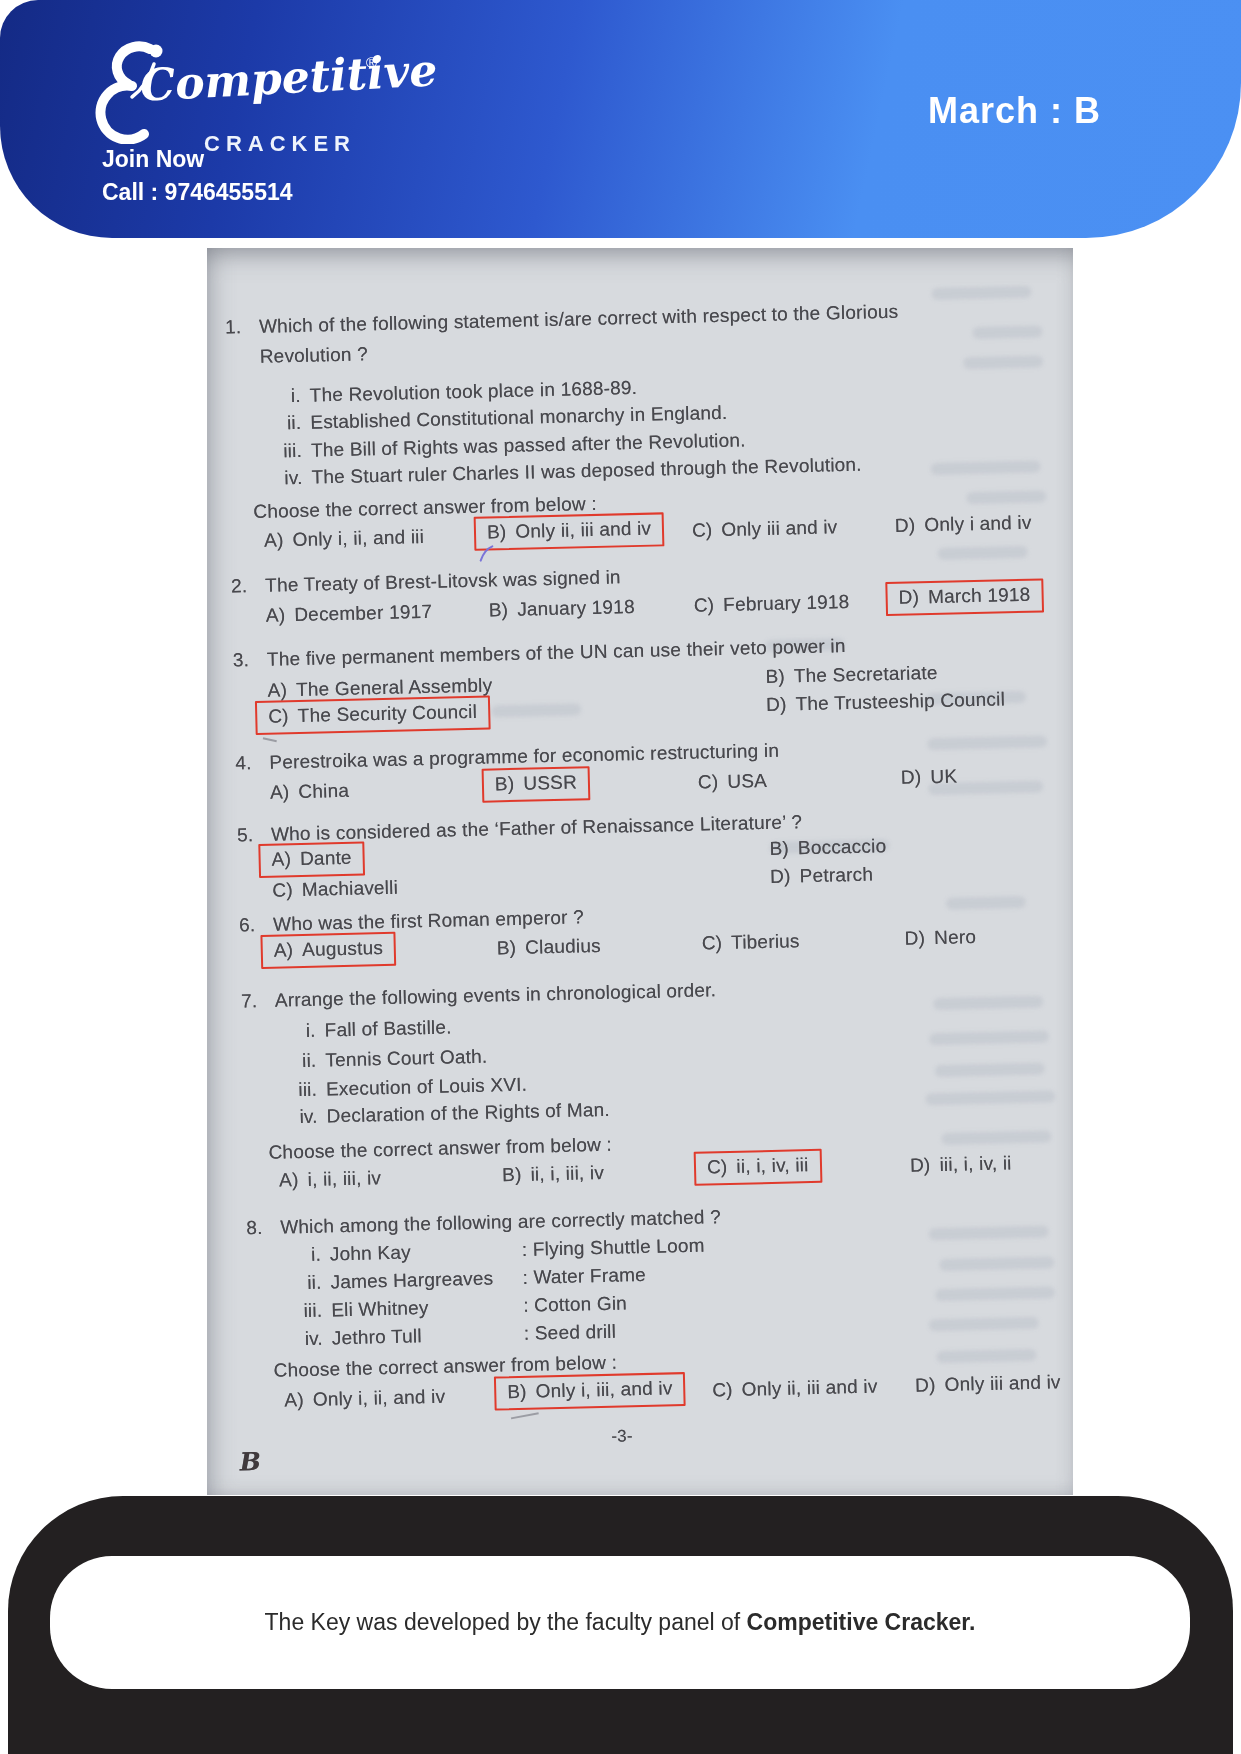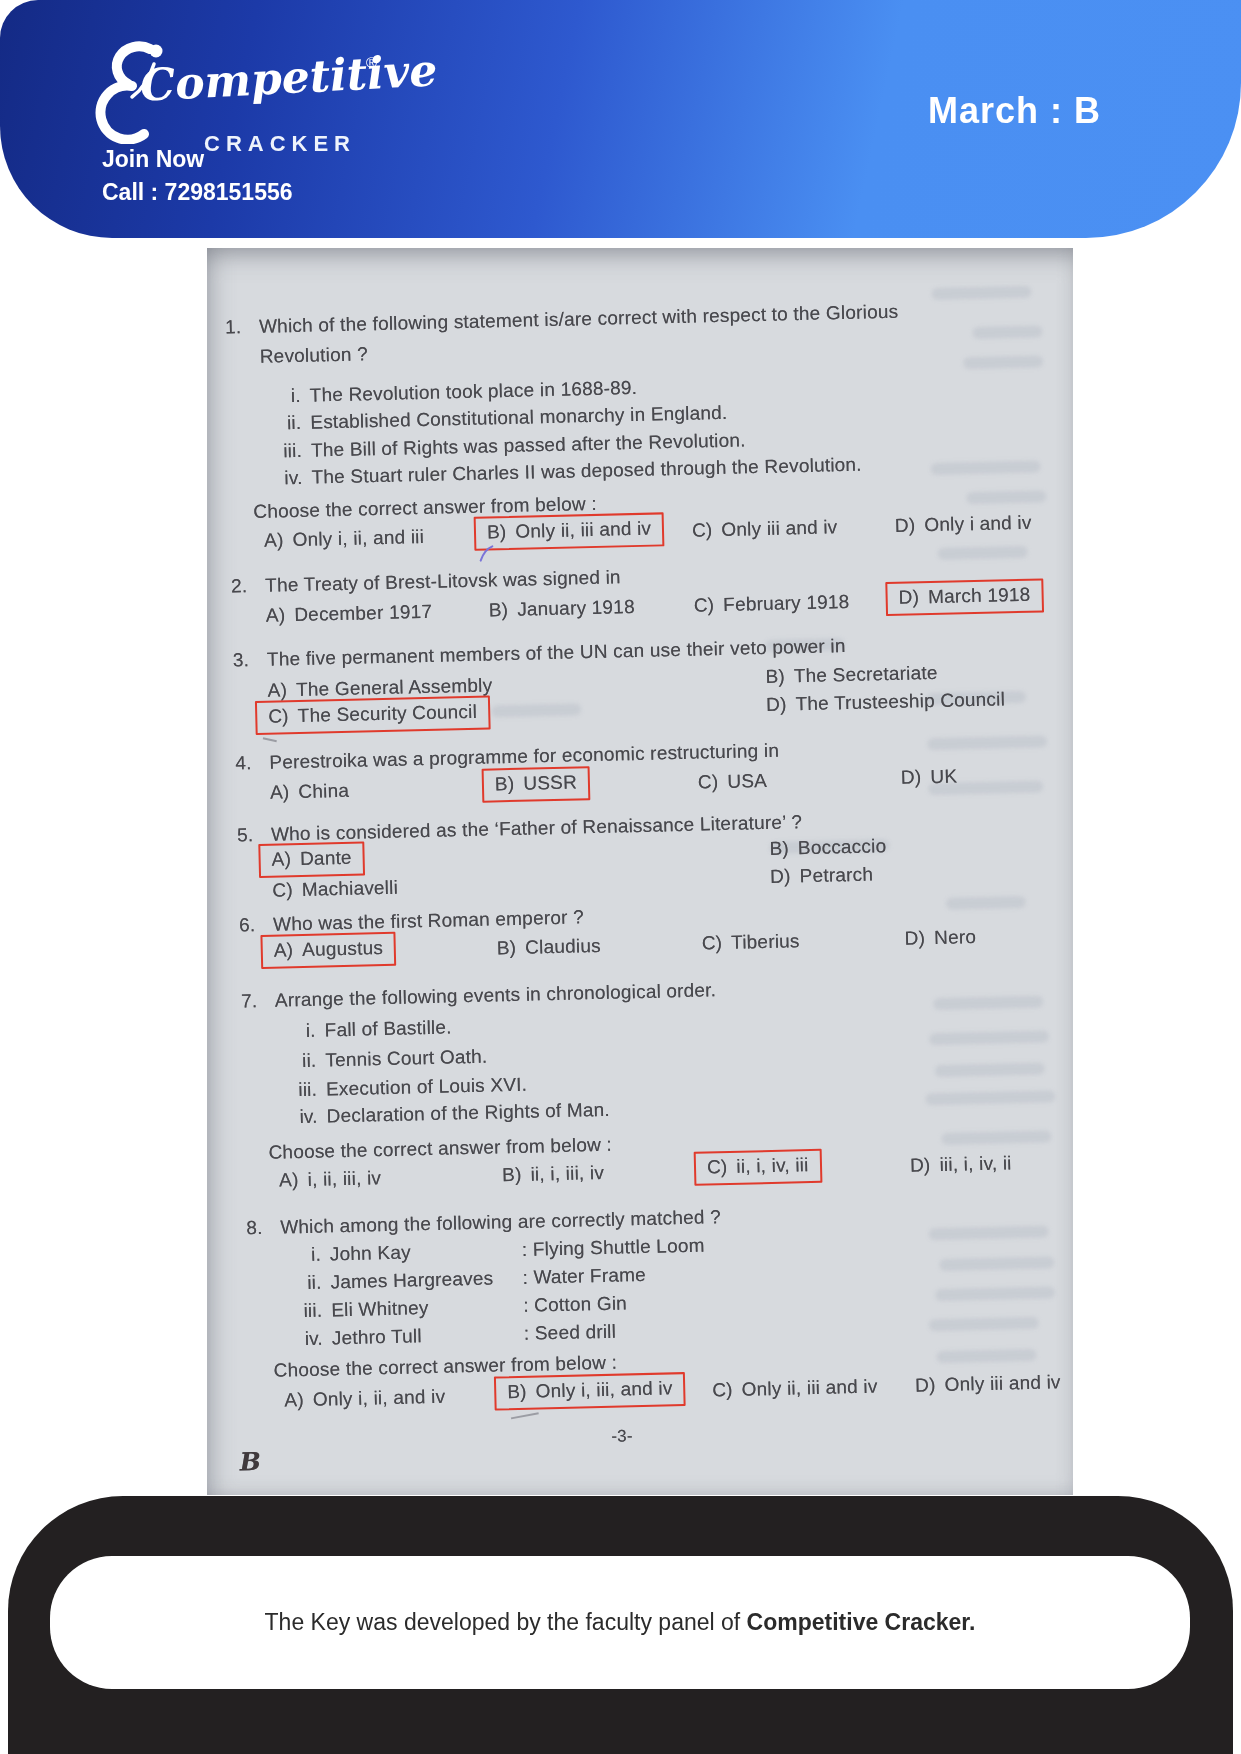--- a/index.html
+++ b/index.html
@@ -59,21 +59,21 @@
         <path d="M60,15 A22,20 0 1 0 38,50" stroke-width="10"></path>
         <path d="M42,52 A27,27 0 1 0 54,100" stroke-width="10"></path>
         <path d="M64,30 Q57,52 42,63" stroke-width="3.5"></path>
       </g>
       <circle cx="66" cy="17" r="6.5" fill="#ffffff"></circle>
     </svg>
     <div class="brand-script">Competitive</div>
     <div class="reg">®</div>
     <div class="brand-sub">CRACKER</div>
     <div class="join">Join Now</div>
-    <div class="call">Call : 7298151556</div>
+    <div class="call">Call : 9746455514</div>
     <div class="code">March : B</div>
   </div>
 
   <div id="exam-page"></div>
 
   <div id="scan-content">
 
     <div class="ghost" style="left:945px;top:295px;width:100px;"></div>
     <div class="ghost" style="left:985px;top:335px;width:70px;"></div>
     <div class="ghost" style="left:975px;top:365px;width:80px;"></div>

